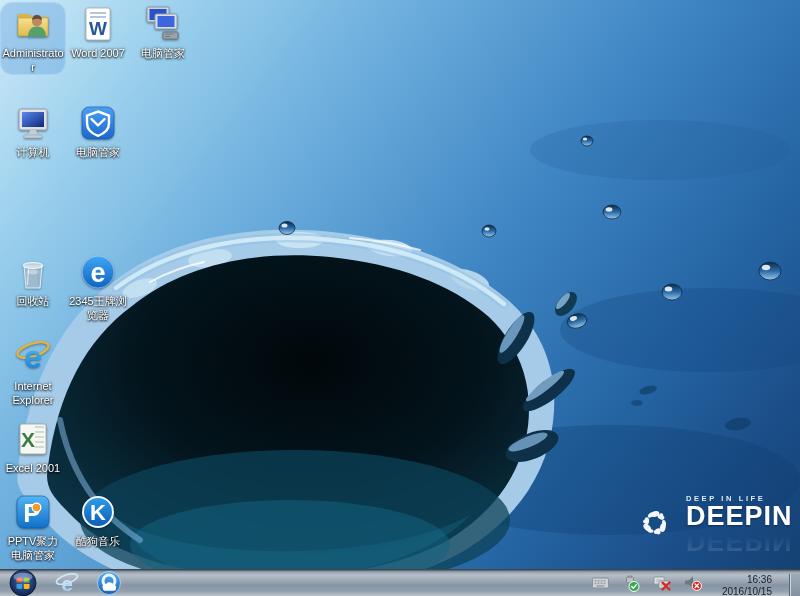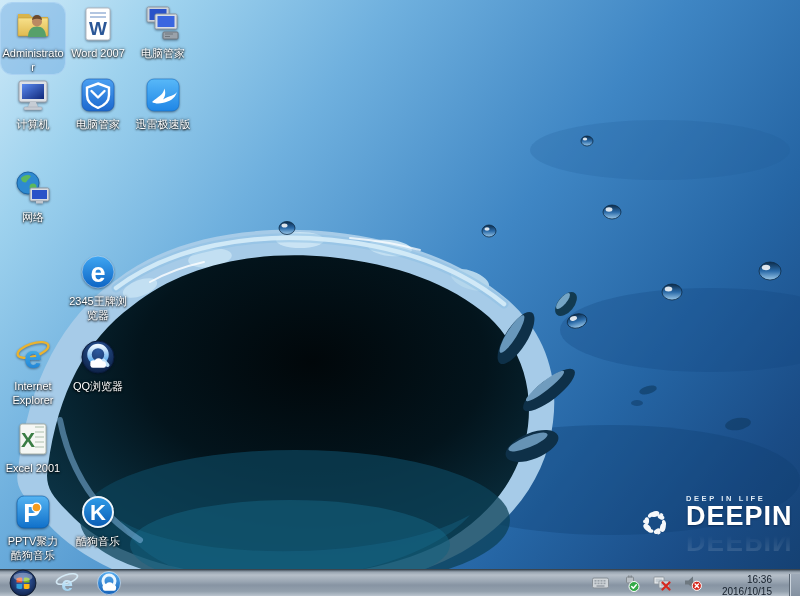--- a/index.html
+++ b/index.html
@@ -16,21 +16,21 @@
   .logo-row { display:flex; align-items:center; }
   .logo-text { margin-left:2px; }
   .logo-tagline { font-size:7.5px; letter-spacing:2.6px; font-weight:bold; color:#e9f3fb; opacity:.95; }
   .logo-brand { font-size:27px; font-weight:bold; letter-spacing:1px; line-height:27px; text-shadow:0 1px 2px rgba(0,20,50,.5); }
   .logo-brand-reflect { font-size:27px; font-weight:bold; letter-spacing:1px; line-height:22px; transform:scaleY(-1); opacity:.18;
     -webkit-mask-image:linear-gradient(to bottom, rgba(0,0,0,.7), transparent 75%); }
 
   
   .cell { position:absolute; width:64px; text-align:center; cursor:default; }
   .c1{left:1px} .c2{left:66px} .c3{left:131px}
-  .r1{top:3px} .r2{top:74px} .r3{top:167px} .r4{top:251px} .r5{top:336px} .r6{top:418px} .r7{top:491px}
+  .r1{top:3px} .r2{top:102px} .r3{top:167px} .r4{top:251px} .r5{top:336px} .r6{top:418px} .r7{top:491px}
   .cell.selected { background:rgba(108,168,224,.45); outline:1px solid rgba(168,208,242,.9); border-radius:11px; }
   .art { width:42px; height:40px; margin:1px auto 2px; display:flex; align-items:center; justify-content:center; }
   .art svg { filter:drop-shadow(0 1px 1px rgba(0,10,30,.45)); }
   .lbl { font-size:11px; line-height:14px; color:#fff; overflow-wrap:anywhere;
     text-shadow:0 1px 2px #000, 0 0 3px rgba(0,0,0,.85); }
 
   
   .taskbar { position:absolute; bottom:0; left:0; width:800px; height:27px; display:flex; align-items:center;
     background:linear-gradient(180deg,#4e5a66 0px,#98a4b0 2px,#b6bfc9 5px,#99a5b2 45%,#8794a3 58%,#93a0ad 82%,#bac4ce 100%);
     border-top:1px solid #3c464f; }
@@ -242,34 +242,33 @@
           <svg width="40" height="40" viewBox="0 0 40 40">
         <rect x="6" y="6" width="28" height="21" rx="2" fill="#dde1e6" stroke="#9aa2ac"></rect>
         <rect x="9" y="9" width="22" height="15" fill="url(#scrG)"></rect>
         <path d="M17,27 h6 l2,5 h-10 Z" fill="#c6ccd4"></path>
         <rect x="11" y="32" width="18" height="3" rx="1" fill="#c6ccd4" stroke="#9aa2ac" stroke-width="0.5"></rect>
       </svg>
         </div>
       <div class="lbl">计算机</div>
     </div>
 
-    <div class="cell c1 r3">
-      <div class="art">
-          <svg width="40" height="40" viewBox="0 0 40 40">
-        <circle cx="15" cy="15" r="11" fill="#2e8ad0" stroke="#1c64a4"></circle>
-        <path d="M8,10 c3,-3 7,-4 10,-2 c-1,3 -4,3.5 -5,6.5 c-3,0 -5,-1.5 -5,-4.5 Z" fill="#5cb85c"></path>
-        <circle cx="20" cy="19" r="3.5" fill="#5cb85c"></circle>
-        <rect x="17" y="20" width="19" height="13" rx="1.5" fill="#d8dce2" stroke="#8e98a2"></rect>
-        <rect x="19" y="22" width="15" height="9" fill="#2a52c8"></rect>
-        <rect x="23" y="33" width="7" height="2.5" fill="#c0c6ce"></rect>
-      </svg>
-        </div>
-      <div class="lbl">网络</div>
-    </div>
-
+
+    <div class="cell c1 r4">
+      <div class="art">
+          <svg width="40" height="40" viewBox="0 0 40 40">
+        <path d="M11,14 L29,14 L27,36 L13,36 Z" fill="rgba(200,216,230,.55)" stroke="rgba(240,248,255,.85)"></path>
+        <ellipse cx="20" cy="13.5" rx="10" ry="3" fill="rgba(222,232,242,.75)" stroke="rgba(255,255,255,.9)"></ellipse>
+        <ellipse cx="20" cy="20" rx="6" ry="2.5" fill="rgba(255,255,255,.4)"></ellipse>
+        <path d="M15.5,17 L14.5,33" stroke="rgba(255,255,255,.6)" stroke-width="1.4"></path>
+        <path d="M25,17 L25.8,33" stroke="rgba(150,170,190,.5)" stroke-width="1.4"></path>
+      </svg>
+        </div>
+      <div class="lbl">回收站</div>
+    </div>
 
     <div class="cell c1 r5">
       <div class="art">
           <svg width="40" height="40" viewBox="0 0 40 40">
         <ellipse cx="20" cy="13" rx="16" ry="6.5" fill="none" stroke="#f0b429" stroke-width="2.4" transform="rotate(-18 20 13)" opacity="0.95"></ellipse>
         <text x="20" y="31" font-size="32" font-weight="bold" text-anchor="middle" fill="url(#ieG)">e</text>
       </svg>
         </div>
       <div class="lbl">Internet Explorer</div>
     </div>
@@ -286,21 +285,21 @@
     </div>
 
     <div class="cell c1 r7">
       <div class="art">
           <svg width="40" height="40" viewBox="0 0 40 40">
         <rect x="4" y="4" width="32" height="32" rx="7" fill="url(#ppG)" stroke="#0c5aa6" stroke-width="0.6"></rect>
         <text x="19" y="30" font-size="26" font-weight="bold" text-anchor="middle" fill="#fff">P</text>
         <circle cx="23.5" cy="15.5" r="4.4" fill="#f59b1e" stroke="#fff" stroke-width="1.2"></circle>
       </svg>
         </div>
-      <div class="lbl">PPTV聚力 酷狗音乐</div>
+      <div class="lbl">PPTV聚力 电脑管家</div>
     </div>
 
     <div class="cell c2 r1">
       <div class="art">
           <svg width="40" height="40" viewBox="0 0 40 40">
         <rect x="8" y="4" width="24" height="32" rx="2" fill="#fff" stroke="#b4bac2"></rect>
         <path d="M12,9 h16 M12,13 h16" stroke="#9ab4d8" stroke-width="1.4"></path>
         <text x="20" y="31" font-size="19" font-weight="bold" text-anchor="middle" fill="#2b5797">W</text>
       </svg>
         </div>
@@ -322,36 +321,20 @@
     <div class="cell c2 r4">
       <div class="art">
           <svg width="40" height="40" viewBox="0 0 40 40">
         <circle cx="20" cy="20" r="16" fill="url(#b45G)" stroke="rgba(255,255,255,.4)"></circle>
         <text x="20" y="29.5" font-size="27" font-weight="bold" text-anchor="middle" fill="#fff">e</text>
       </svg>
         </div>
       <div class="lbl">2345王牌浏览器</div>
     </div>
 
-    <div class="cell c2 r5">
-      <div class="art">
-          <svg width="40" height="40" viewBox="0 0 40 40">
-        <circle cx="20" cy="20" r="16" fill="url(#qbG2)" stroke="#0a1c3e"></circle>
-        <circle cx="20" cy="17.5" r="8.5" fill="none" stroke="url(#qRingG)" stroke-width="4.5"></circle>
-        <path d="M25.5,23.5 L29.5,28" stroke="#bfe0f8" stroke-width="4" stroke-linecap="round"></path>
-        <g fill="#fff">
-          <circle cx="15.5" cy="26.5" r="3.2"></circle>
-              <circle cx="20.5" cy="25.5" r="4.2"></circle>
-              <circle cx="25" cy="27" r="2.8"></circle>
-          <rect x="12.5" y="26" width="15.5" height="4.8" rx="2.4"></rect>
-        </g>
-      </svg>
-        </div>
-      <div class="lbl">QQ浏览器</div>
-    </div>
 
 
     <div class="cell c2 r7">
       <div class="art">
           <svg width="40" height="40" viewBox="0 0 40 40">
         <circle cx="20" cy="20" r="15" fill="url(#kgG)" stroke="#eef6fc" stroke-width="2"></circle>
         <text x="20" y="28" font-size="22" font-weight="bold" text-anchor="middle" fill="#fff">K</text>
       </svg>
         </div>
       <div class="lbl">酷狗音乐</div>
@@ -364,29 +347,20 @@
         <rect x="6.5" y="5" width="17" height="11" fill="#2a52c8"></rect>
         <rect x="12" y="10" width="22" height="15" rx="1.5" fill="#d8dee5" stroke="#8e98a2"></rect>
         <rect x="14.5" y="12" width="17" height="11" fill="#3a66e0"></rect>
         <rect x="20" y="28" width="15" height="7" rx="1" fill="#9aa2aa" stroke="#6e767e"></rect>
         <path d="M22,30 h8 M22,32.5 h5" stroke="#6e767e" stroke-width="1"></path>
       </svg>
         </div>
       <div class="lbl">电脑管家</div>
     </div>
 
-    <div class="cell c3 r2">
-      <div class="art">
-          <svg width="40" height="40" viewBox="0 0 40 40">
-        <rect x="4" y="4" width="32" height="32" rx="7" fill="url(#thG)" stroke="#1570c8" stroke-width="0.6"></rect>
-        <path d="M9,27 C15.5,21 19.5,21 21.5,13.5 C23,19 22,21.5 20,24.5 C26,20.5 30.5,21.5 34,17 C31.5,24.5 26,26.5 20.5,27.8 C16,28.8 12,28.8 9,27 Z" fill="#fff"></path>
-      </svg>
-        </div>
-      <div class="lbl">迅雷极速版</div>
-    </div>
 
   </div>
 
   <div class="taskbar">
     <div class="tb-btn start">
       <svg width="28" height="28" viewBox="0 0 28 28">
         <circle cx="14" cy="14" r="13" fill="url(#orbG)" stroke="#0a1424" stroke-width="0.8"></circle>
         <path d="M7.5,9.6 C9.5,8.4 11.5,8.2 13.2,9 V13.4 H7.5 Z" fill="#f05a28"></path>
         <path d="M14.8,9 C16.8,8.2 18.8,8.4 20.5,9.6 V13.4 H14.8 Z" fill="#7db814"></path>
         <path d="M7.5,15 H13.2 V19.4 C11.2,20.2 9.2,20.2 7.5,19.2 Z" fill="#32a0da"></path>

